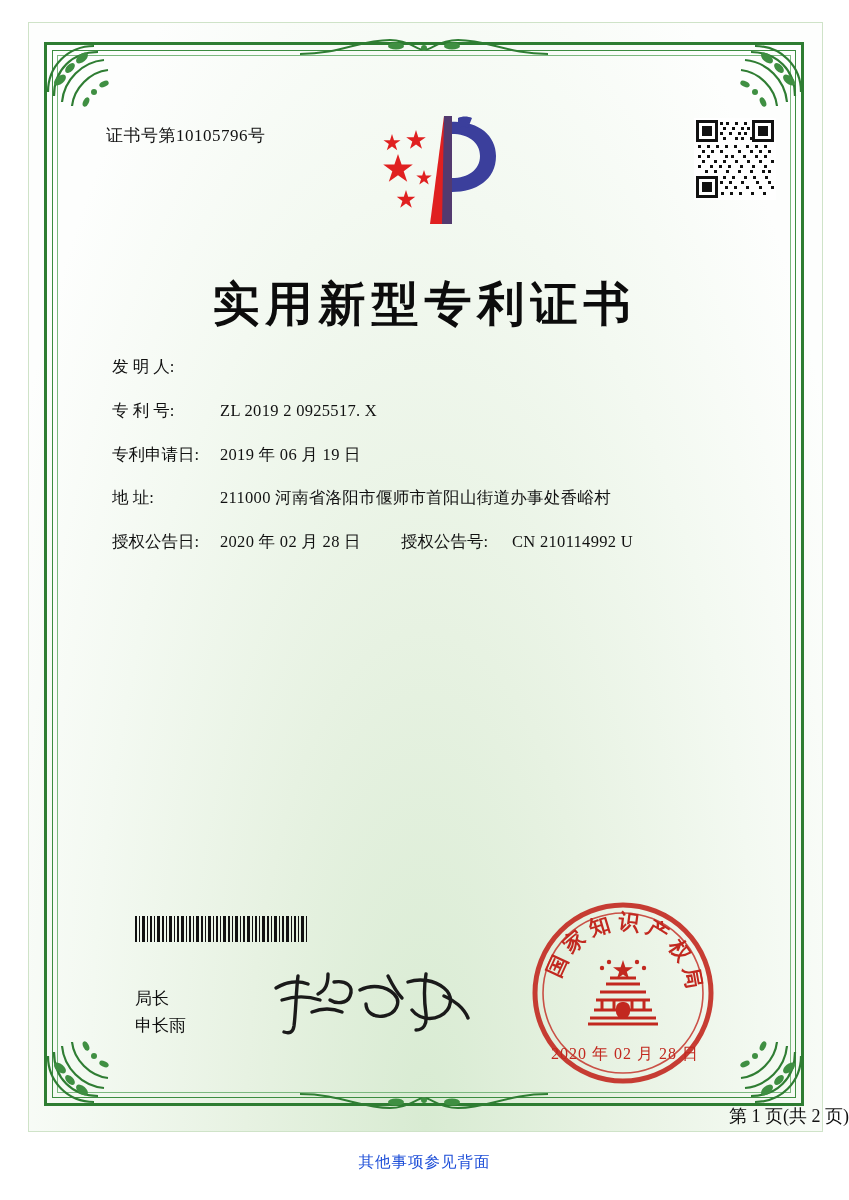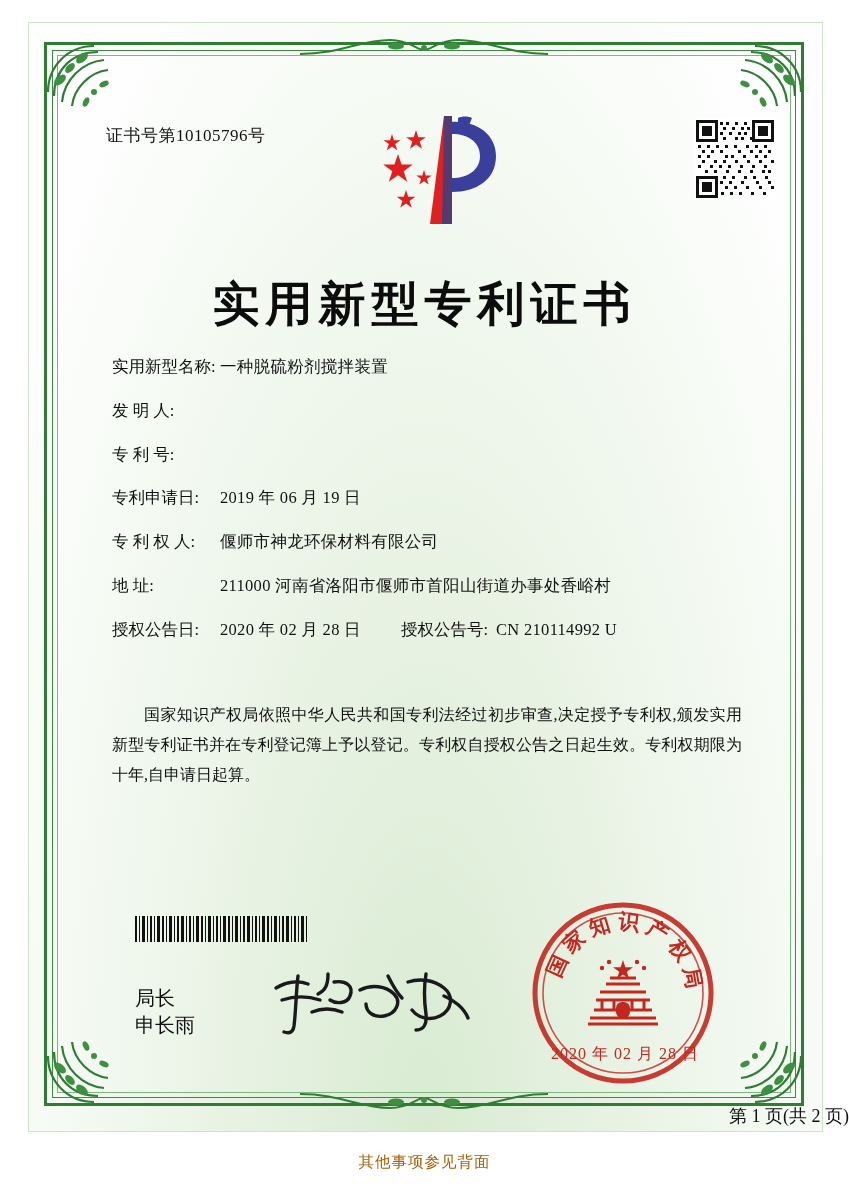--- a/index.html
+++ b/index.html
@@ -151,21 +151,21 @@
     flex: 1 1 auto;
     color: #111;
     letter-spacing: 0.3px;
   }
   .field-row.double .field-value {
     flex: 0 0 auto;
     margin-right: 40px;
   }
   .field-row.double .field-label2 {
     flex: 0 0 auto;
-    margin-right: 8px;
+    margin-right: 24px;
   }
 
   
   .paras {
     position: absolute;
     left: 112px;
     top: 700px;
     width: 630px;
     font-size: 16px;
     line-height: 30px;
@@ -184,21 +184,21 @@
     top: 916px;
     width: 172px;
     height: 26px;
   }
 
   
   .sig-label {
     position: absolute;
     left: 135px;
     top: 985px;
-    font-size: 20px;
+    font-size: 17px;
     line-height: 27px;
     color: #111;
   }
   .sig-hand {
     position: absolute;
     left: 268px;
     top: 966px;
     width: 210px;
     height: 72px;
   }
@@ -231,21 +231,21 @@
     font-size: 18px;
     color: #111;
   }
   .back-note {
     position: absolute;
     left: 0;
     top: 1152px;
     width: 849px;
     text-align: center;
     font-size: 15.5px;
-    color: #a16207;
+    color: #1d4ed8;
     letter-spacing: 1px;
   }
 </style>
 </head>
 <body>
 
 <div class="page">
 
   <div class="paper"></div>
 
@@ -469,59 +469,51 @@
           <rect x="57" y="74" width="3" height="3"></rect>
           <rect x="69" y="74" width="3" height="3"></rect>
       </g>
     </svg>
   </div>
 
   <div class="title">实用新型专利证书</div>
 
   <div class="fields">
 
-    <div class="field-row">
-      <div class="field-label">实用新型名称:</div>
-      <div class="field-value">一种脱硫粉剂搅拌装置</div>
-    </div>
 
     <div class="field-row">
       <div class="field-label">发 明 人:</div>
     </div>
 
     <div class="field-row">
       <div class="field-label">专 利 号:</div>
+      <div class="field-value">ZL 2019 2 0925517. X</div>
     </div>
 
     <div class="field-row">
       <div class="field-label">专利申请日:</div>
       <div class="field-value">2019 年 06 月 19 日</div>
     </div>
 
-    <div class="field-row">
-      <div class="field-label">专 利 权 人:</div>
-      <div class="field-value">偃师市神龙环保材料有限公司</div>
-    </div>
 
     <div class="field-row">
       <div class="field-label">地 址:</div>
       <div class="field-value">211000 河南省洛阳市偃师市首阳山街道办事处香峪村</div>
     </div>
 
     <div class="field-row double">
       <div class="field-label">授权公告日:</div>
       <div class="field-value">2020 年 02 月 28 日</div>
       <div class="field-label2">授权公告号:</div>
       <div class="field-value">CN 210114992 U</div>
     </div>
 
   </div>
 
   <div class="paras">
-    <p>国家知识产权局依照中华人民共和国专利法经过初步审查,决定授予专利权,颁发实用新型专利证书并在专利登记簿上予以登记。专利权自授权公告之日起生效。专利权期限为十年,自申请日起算。</p>
   </div>
 
   <div class="barcode">
     <svg width="172" height="26" viewBox="0 0 172 26">
       <g fill="#111111">
         <rect x="0" y="0" width="2" height="26"></rect>
           <rect x="4" y="0" width="1" height="26"></rect>
         <rect x="7" y="0" width="3" height="26"></rect>
           <rect x="12" y="0" width="1" height="26"></rect>
         <rect x="15" y="0" width="2" height="26"></rect>

